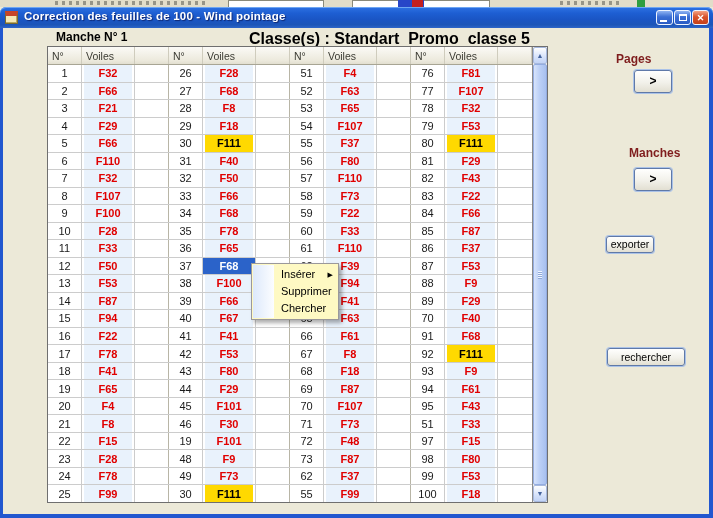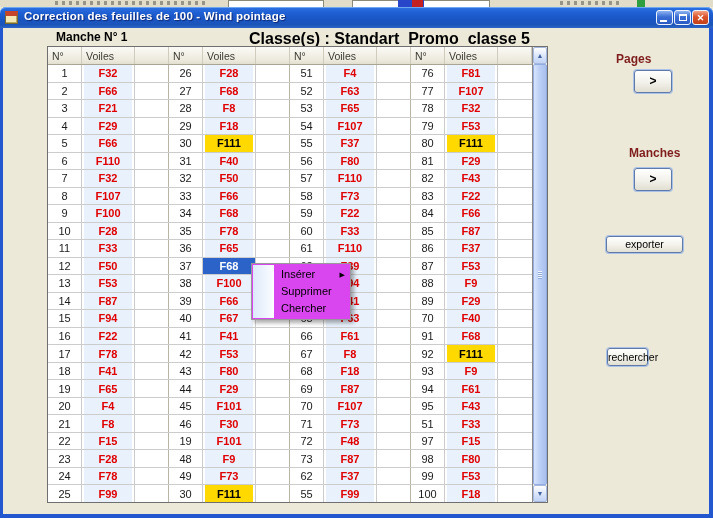--- a/index.html
+++ b/index.html
@@ -65,39 +65,39 @@
   
   .vscroll { width:17px; display:flex; flex-direction:column; background:#f2f0ea; border-left:1px solid #8a8a8a; }
   .sb-btn { height:17px; background:linear-gradient(180deg,#fefefe,#d6e2fa 60%,#c2d3f6); border:1px solid #a6b8dd;
     border-radius:2px; color:#44639c; font-size:7px; line-height:15px; text-align:center; }
   .sb-thumb { flex:1; background:linear-gradient(90deg,#d7e4fc,#bcd0f6 45%,#a8c0ef); border:1px solid #93ace0;
     border-radius:2px; position:relative; }
   .sb-thumb i { position:absolute; left:4px; right:4px; top:50%; margin-top:-4px; height:8px;
     background:repeating-linear-gradient(180deg,#f1f6ff 0 1px,#8fa9d8 1px 2px); }
 
   
-  .ctx-menu { position:absolute; left:248px; top:235px; width:100px; background:#d946ef; border:1px solid #9a989b;
+  .ctx-menu { position:absolute; left:248px; top:235px; width:88px; background:#fef9c3; border:1px solid #9a989b;
     box-shadow:3px 3px 4px rgba(0,0,0,.32); padding:2px 0; z-index:9; }
   .ctx-gutter { position:absolute; left:1px; top:1px; bottom:1px; width:21px;
     background:linear-gradient(90deg,#dde9fb,#fcfdff); }
   .menu-item { position:relative; height:17px; line-height:17px; padding-left:29px; font-size:11px; color:#000; }
   .mi-arrow { position:absolute; right:5px; top:0; font-size:7px; color:#000; }
 
   
   .side-label { position:absolute; font-size:12px; font-weight:bold; color:#7f1d1d; }
   .lbl-pages { left:613px; top:24px; }
   .lbl-manches { left:603px; top:118px;margin-left:23px; }
   .xp-btn { position:absolute; border:1px solid #5f79a8; border-radius:3px;
     background:linear-gradient(180deg,#fffffe,#f2f1ea 55%,#e2dfd2);
     box-shadow:0 0 0 1px #aac2e8; font-size:10.5px; color:#000; text-align:center; cursor:default; }
   .btn-chevron { width:38px; height:23px; font-weight:bold; font-size:12px; line-height:21px; }
   .btn-pages { left:631px; top:42px; }
   .btn-manches { left:631px; top:140px; }
-  .btn-exporter { left:603px; top:208px; width:77px; height:17px; line-height:15px; }
-  .btn-rechercher { left:604px; top:320px; width:41px; height:18px; line-height:16px; }
+  .btn-exporter { left:603px; top:208px; width:48px; height:17px; line-height:15px; }
+  .btn-rechercher { left:604px; top:320px; width:78px; height:18px; line-height:16px; }
 </style>
 </head>
 <body>
 
 <div id="stage">
 
   <div class="top-strip">
     <div class="frag frag-text" style="left:55px;width:150px;"></div>
     <div class="frag frag-box" style="left:228px;width:96px;"></div>
     <div class="frag frag-box" style="left:352px;width:138px;"></div>

